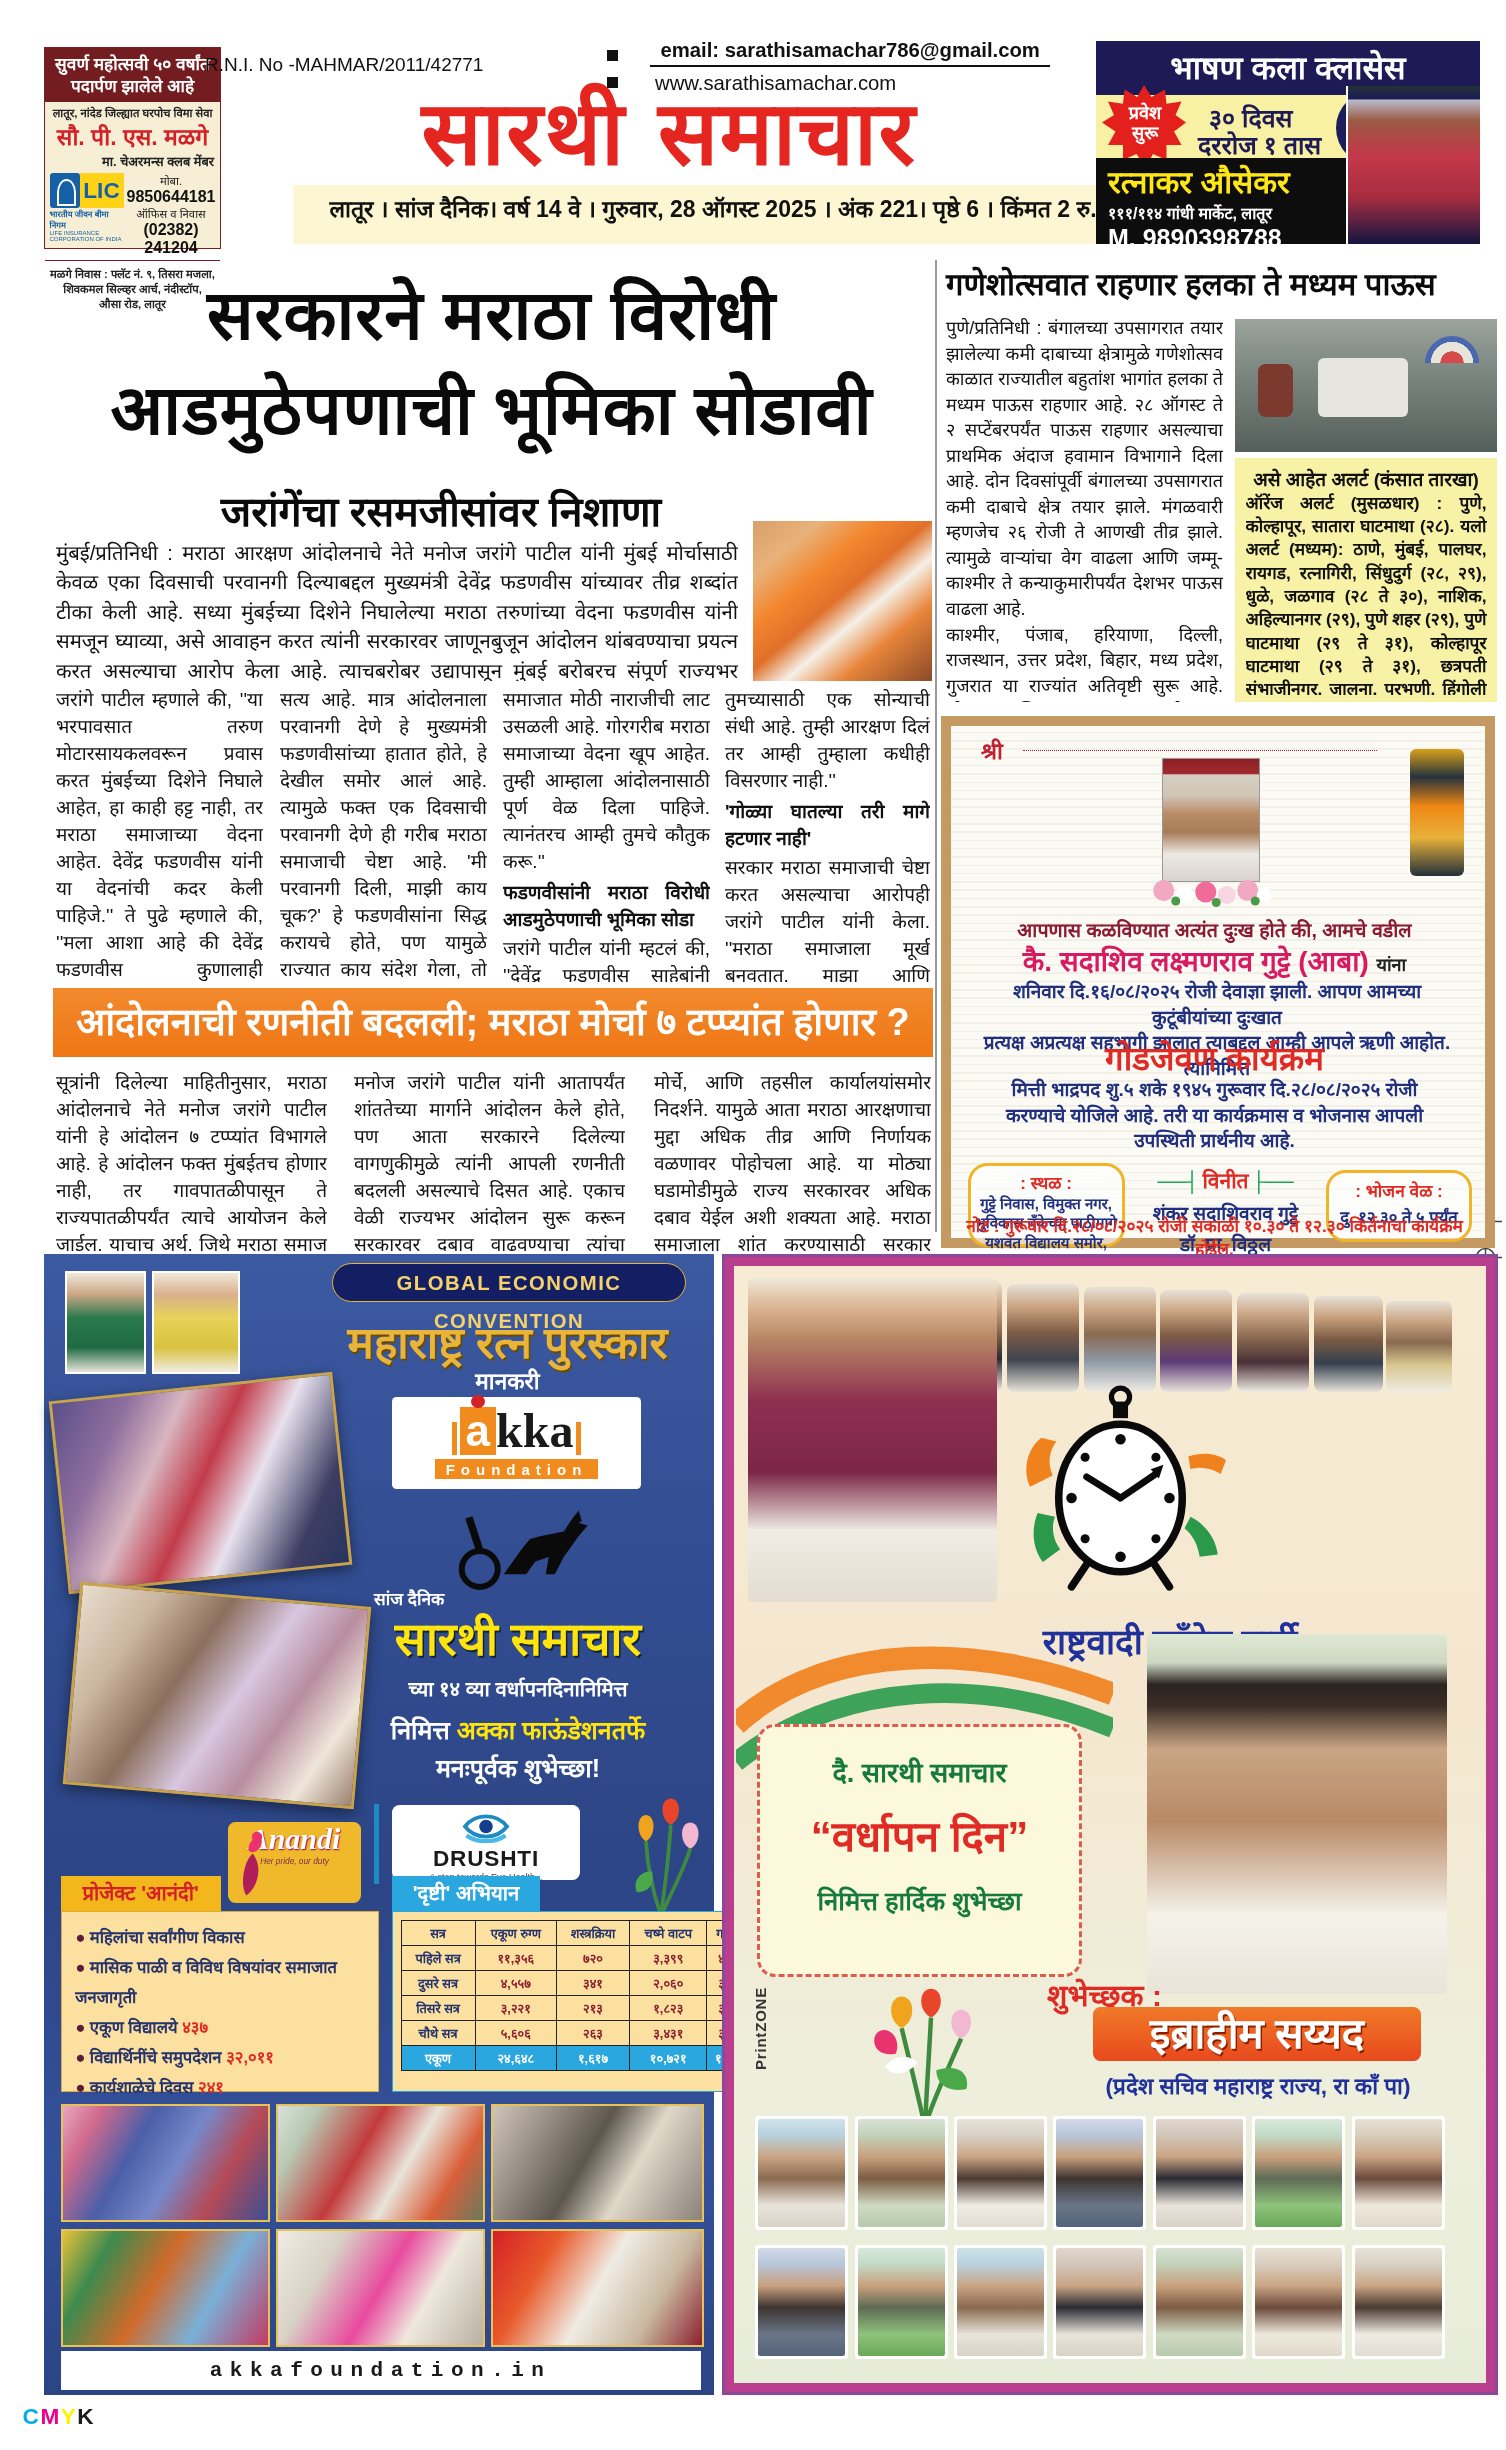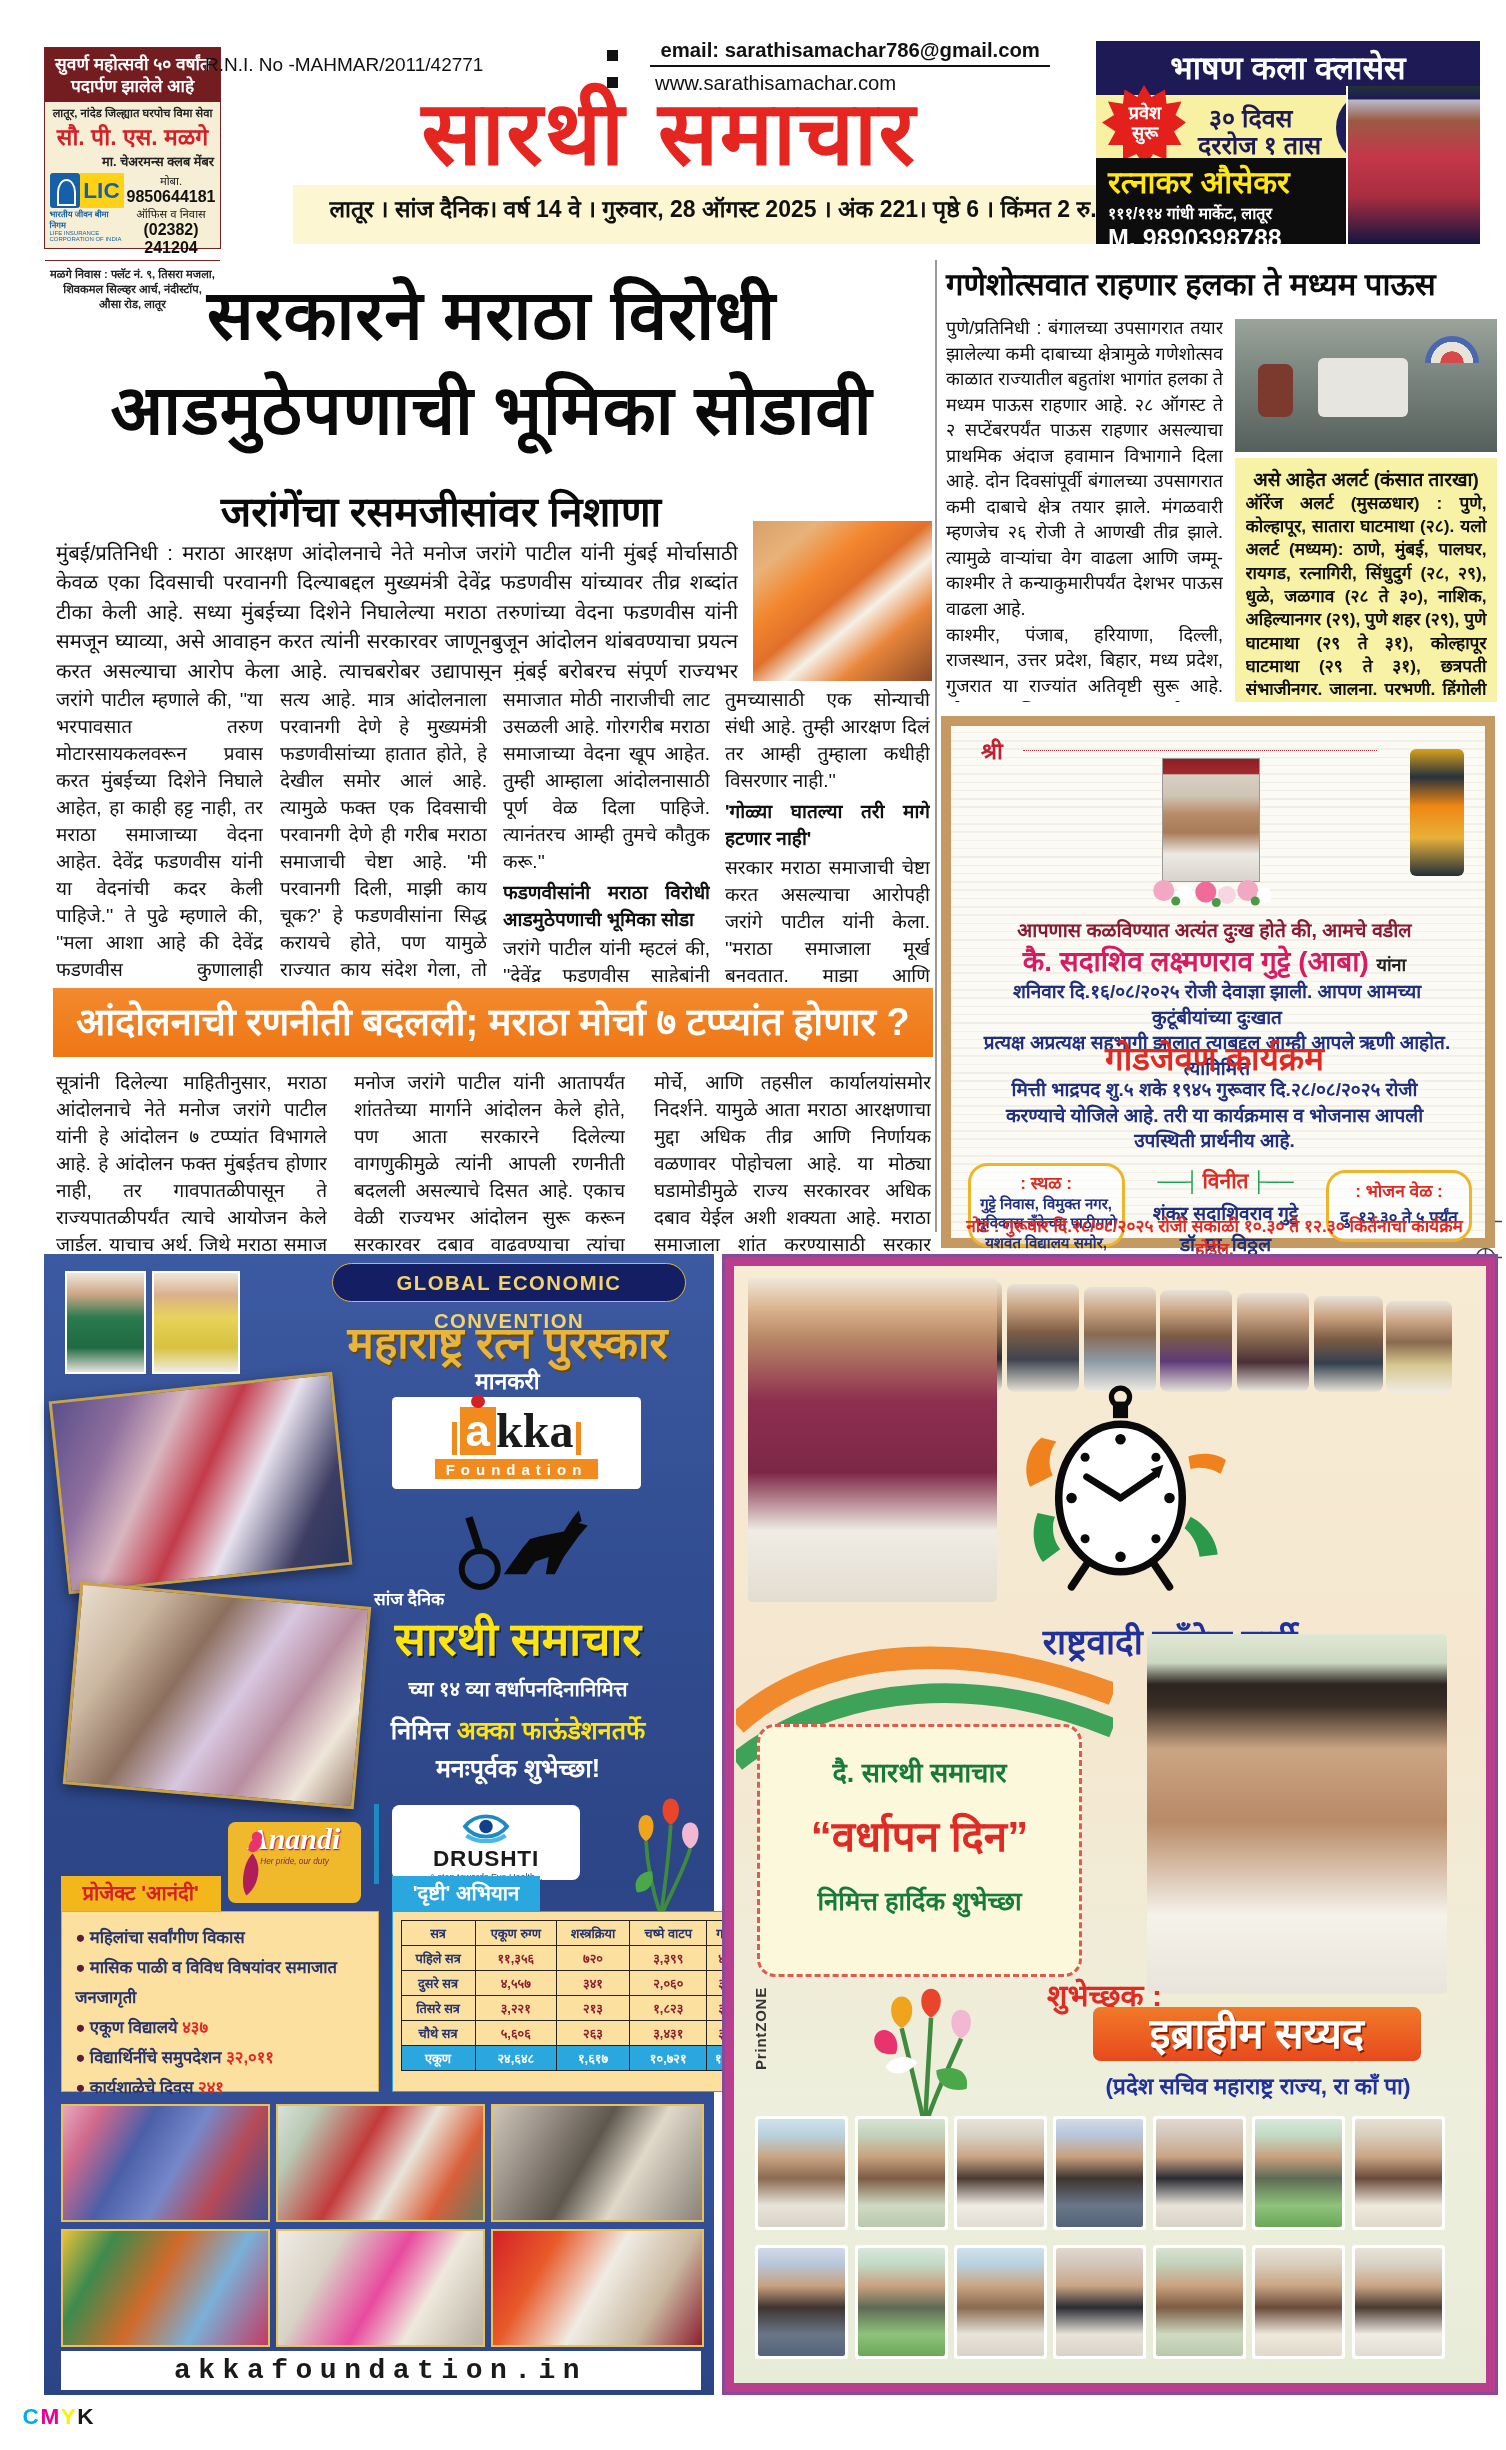--- a/index.html
+++ b/index.html
@@ -122,21 +122,21 @@
   table.dtable td,table.dtable th{border:1.5px solid #222;font-size:12.8px;font-weight:bold;color:#27336b;text-align:center;padding:3px 1.5px;}
   table.dtable td.num{color:#8c1f2f;}
   table.dtable tr.total td{background:#2aa7df;color:#fff;}
   .gphoto{border:2.3px solid #e8c254;}
   .gp1{background:linear-gradient(120deg,#e8a7c0 0%,#d06a8c 15%,#4b5fa8 35%,#7688c9 55%,#b54a56 75%,#3b4f96 100%);}
   .gp2{background:linear-gradient(120deg,#d9e2da 0%,#b8c9b4 15%,#c23b3b 40%,#e8e4da 60%,#d95f3a 80%,#6a7a5e 100%);}
   .gp3{background:linear-gradient(120deg,#cfc5b8 0%,#9e958c 20%,#5e574e 45%,#e0d8c9 65%,#8a8178 100%);}
   .gp4{background:linear-gradient(120deg,#e8c23a 0%,#3e8a4e 20%,#d06a2a 45%,#7ab0d8 70%,#c23b63 100%);}
   .gp5{background:linear-gradient(120deg,#f0ece4 0%,#d8d2c6 25%,#e84a9e 50%,#efe9dd 70%,#b8b0a2 100%);}
   .gp6{background:linear-gradient(120deg,#d42027 0%,#e85a2a 25%,#f0ece4 50%,#c9b8a0 75%,#8c1f2f 100%);}
-  .akkaweb{background:#fff;color:#1a1a1a;font-size:28px;font-weight:bold;letter-spacing:7.5px;line-height:39px;font-family:"Liberation Mono",monospace;}
+  .akkaweb{background:#fff;color:#1a1a1a;font-size:21px;font-weight:bold;letter-spacing:7.5px;line-height:39px;font-family:"Liberation Mono",monospace;}
   
   .ncpad{background:linear-gradient(180deg,#f7ebd4 0%,#f5e7cf 40%,#edefdc 75%,#e7ecd8 100%);border:3px solid #8a4a9a;outline:9px solid #b93e8e;outline-offset:-12px;}
   .hshot{border-radius:7.5px;}
   .hs1{background:linear-gradient(180deg,#e7e2d8 0%,#caa584 22%,#8a6a50 45%,#2b2b33 70%,#f0ece4 100%);}
   .hs2{background:linear-gradient(180deg,#e7e2d8 0%,#c9a17e 22%,#7c5c44 45%,#3e4450 70%,#e8e4da 100%);}
   .hs3{background:linear-gradient(180deg,#e7e2d8 0%,#caa584 22%,#8a6a50 45%,#8c98a4 70%,#f0ece4 100%);}
   .hs4{background:linear-gradient(180deg,#e7e2d8 0%,#c9a17e 22%,#7c5c44 45%,#5e3a78 70%,#e8e4da 100%);}
   .hs5{background:linear-gradient(180deg,#e7e2d8 0%,#caa584 22%,#8a6a50 45%,#4a3038 70%,#f0ece4 100%);}
   .hs6{background:linear-gradient(180deg,#e7e2d8 0%,#c9a17e 22%,#7c5c44 45%,#34404e 70%,#e8e4da 100%);}
   .hs7{background:linear-gradient(180deg,#e7e2d8 0%,#caa584 22%,#8a6a50 45%,#d8c890 70%,#f0ece4 100%);}

